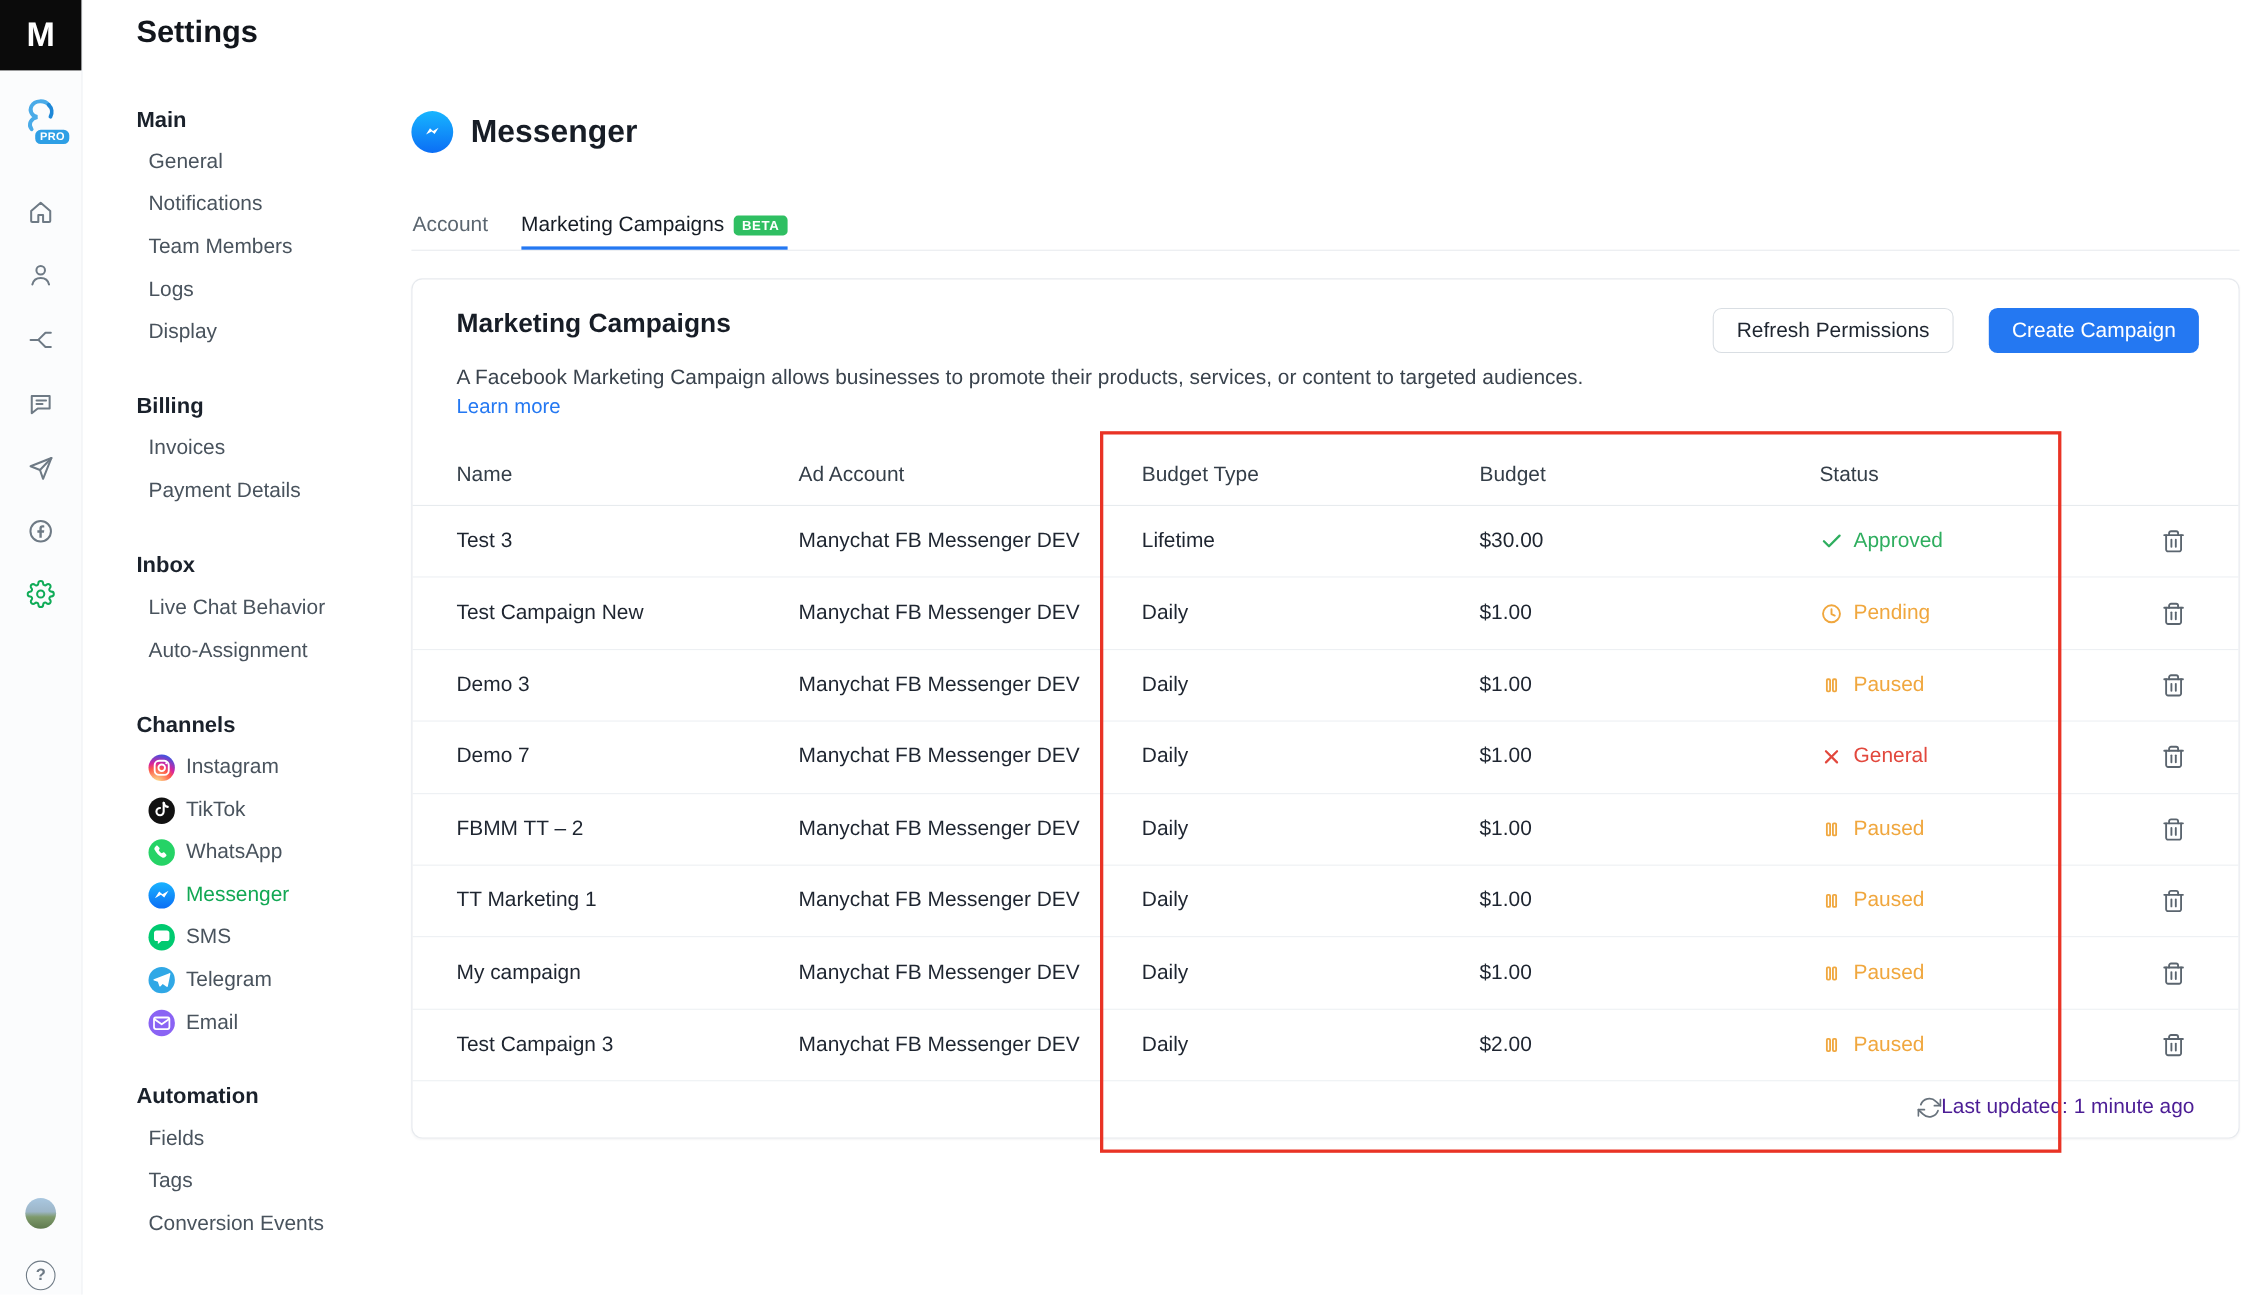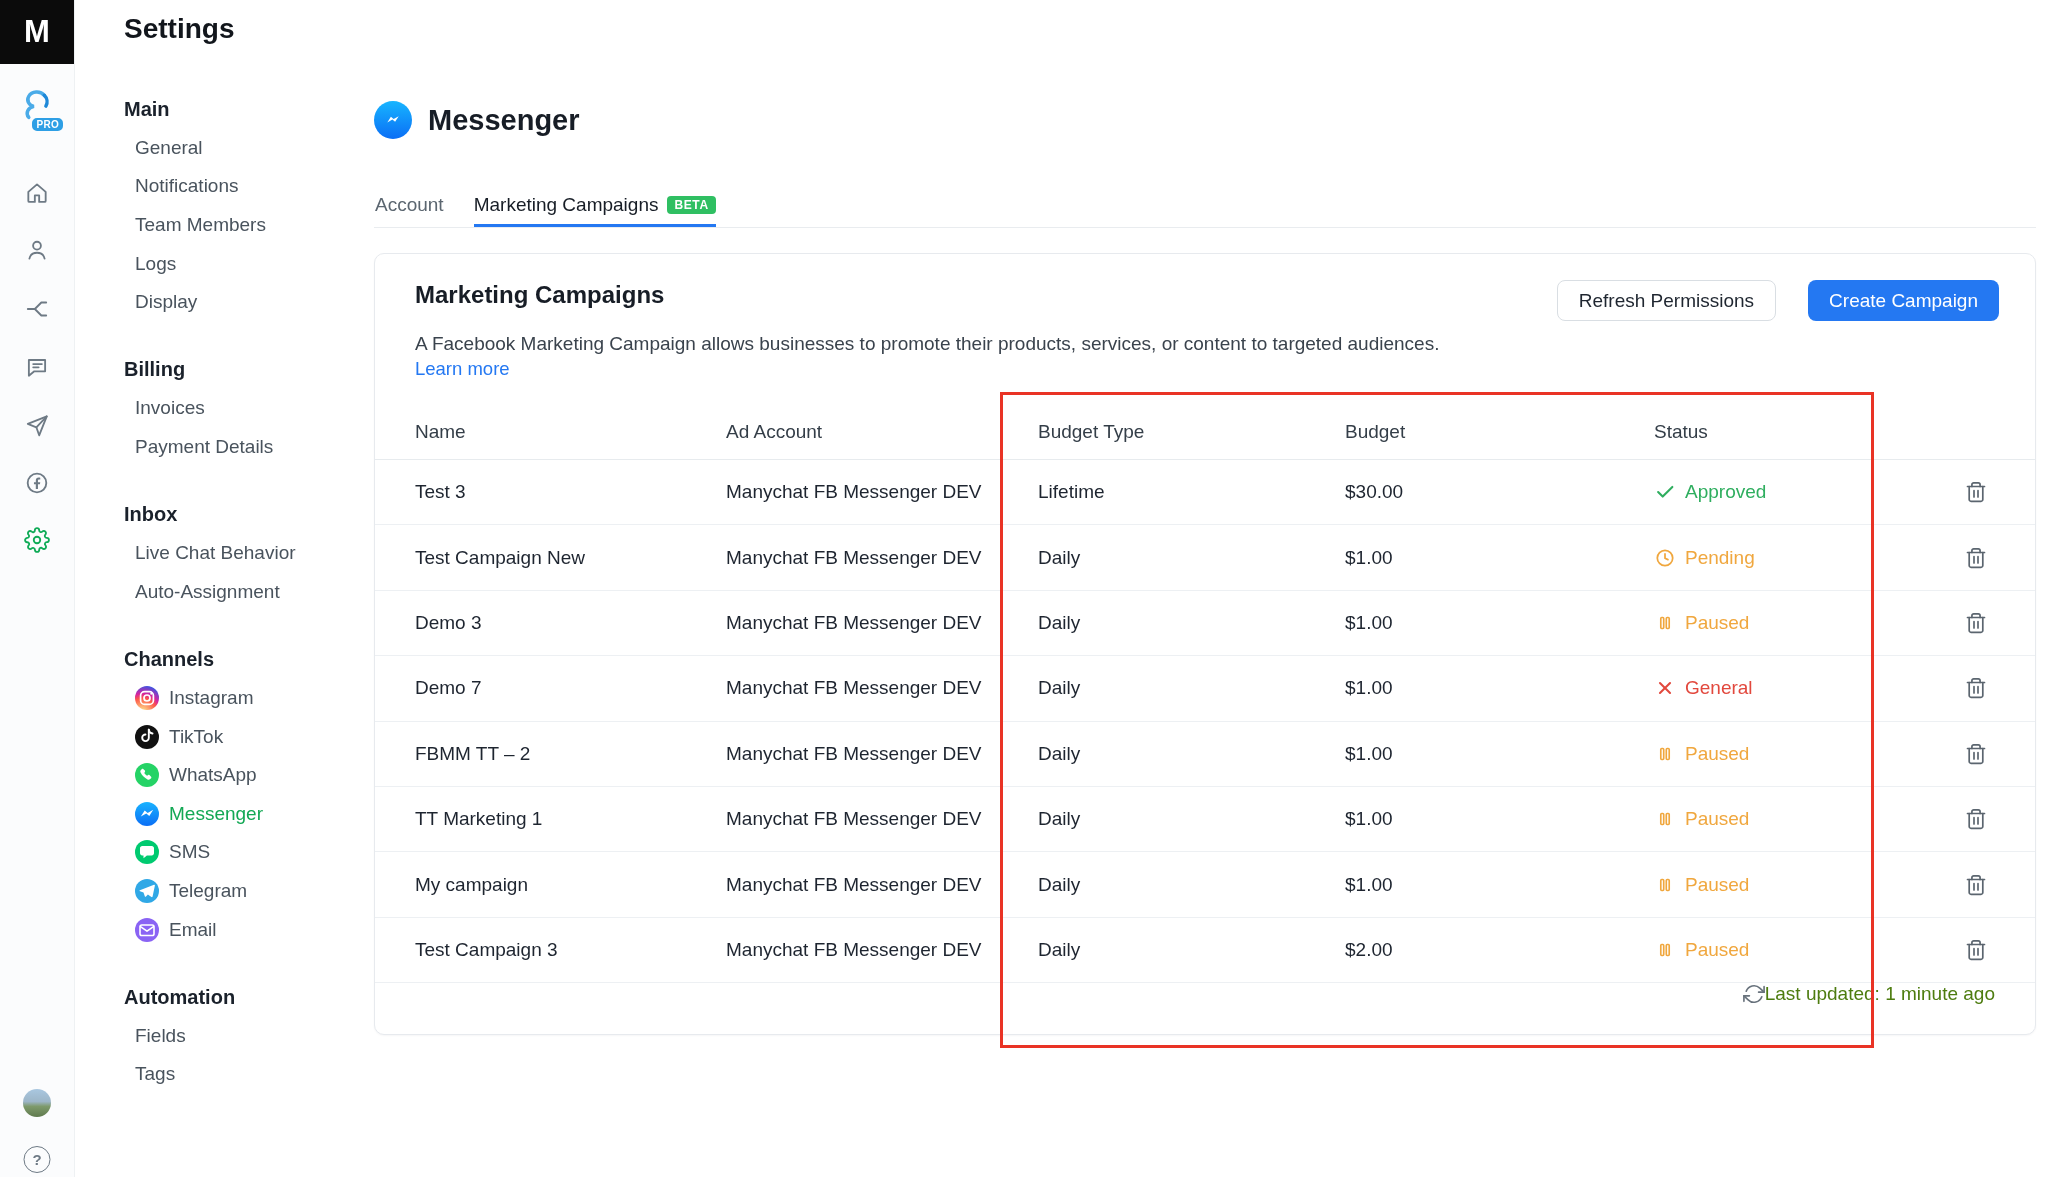--- a/index.html
+++ b/index.html
@@ -71,22 +71,22 @@
   .c-type{width:307px;}
   .c-budget{width:309px;}
   .c-status{width:250px;display:flex;align-items:center;gap:9px;}
   .c-actions{flex:1;display:flex;justify-content:flex-end;padding-right:7px;}
   .st-green{color:#2fae5f;}
   .st-orange{color:#f0a73e;}
   .st-red{color:#e2483d;}
   .sicon svg{display:block;fill:none;stroke-linecap:round;stroke-linejoin:round;}
   .trash{cursor:pointer;display:inline-flex;}
   .trash svg{stroke:#5b656f;fill:none;stroke-width:1.7;stroke-linecap:round;stroke-linejoin:round;}
-  .tfoot{height:48px;display:flex;justify-content:flex-end;align-items:flex-start;padding:0 40px;
-    color:#4d7c0f;font-size:19px;}
+  .tfoot{height:48px;display:flex;justify-content:flex-end;align-items:center;padding:0 40px;
+    color:#4c1d95;font-size:19px;}
   .tfoot svg{stroke:#68727c;fill:none;stroke-width:1.8;stroke-linecap:round;stroke-linejoin:round;}
 
   
   .annotation{position:absolute;left:1000px;top:392px;width:868px;height:650px;border:3px solid #e93325;
     pointer-events:none;z-index:50;}
 </style>
 </head>
 <body>
 
 <div class="app">
@@ -250,20 +250,21 @@
           </svg>
         </span>
         <span>Email</span>
       </div>
     </div>
 
     <div class="nav-section">
       <div class="nav-title">Automation</div>
       <div class="nav-item">Fields</div>
       <div class="nav-item">Tags</div>
+      <div class="nav-item">Conversion Events</div>
     </div>
   </nav>
 
   <div class="channel-header">
     <span class="mess-big">
       <svg width="22" height="22" viewBox="0 0 24 24">
         <path d="M5.8 14.6l3.9-6.2 3 2.6 5.5-3.2-3.9 6.2-3-2.6z" fill="#fff"></path>
       </svg>
     </span>
     <span class="channel-title">Messenger</span>

